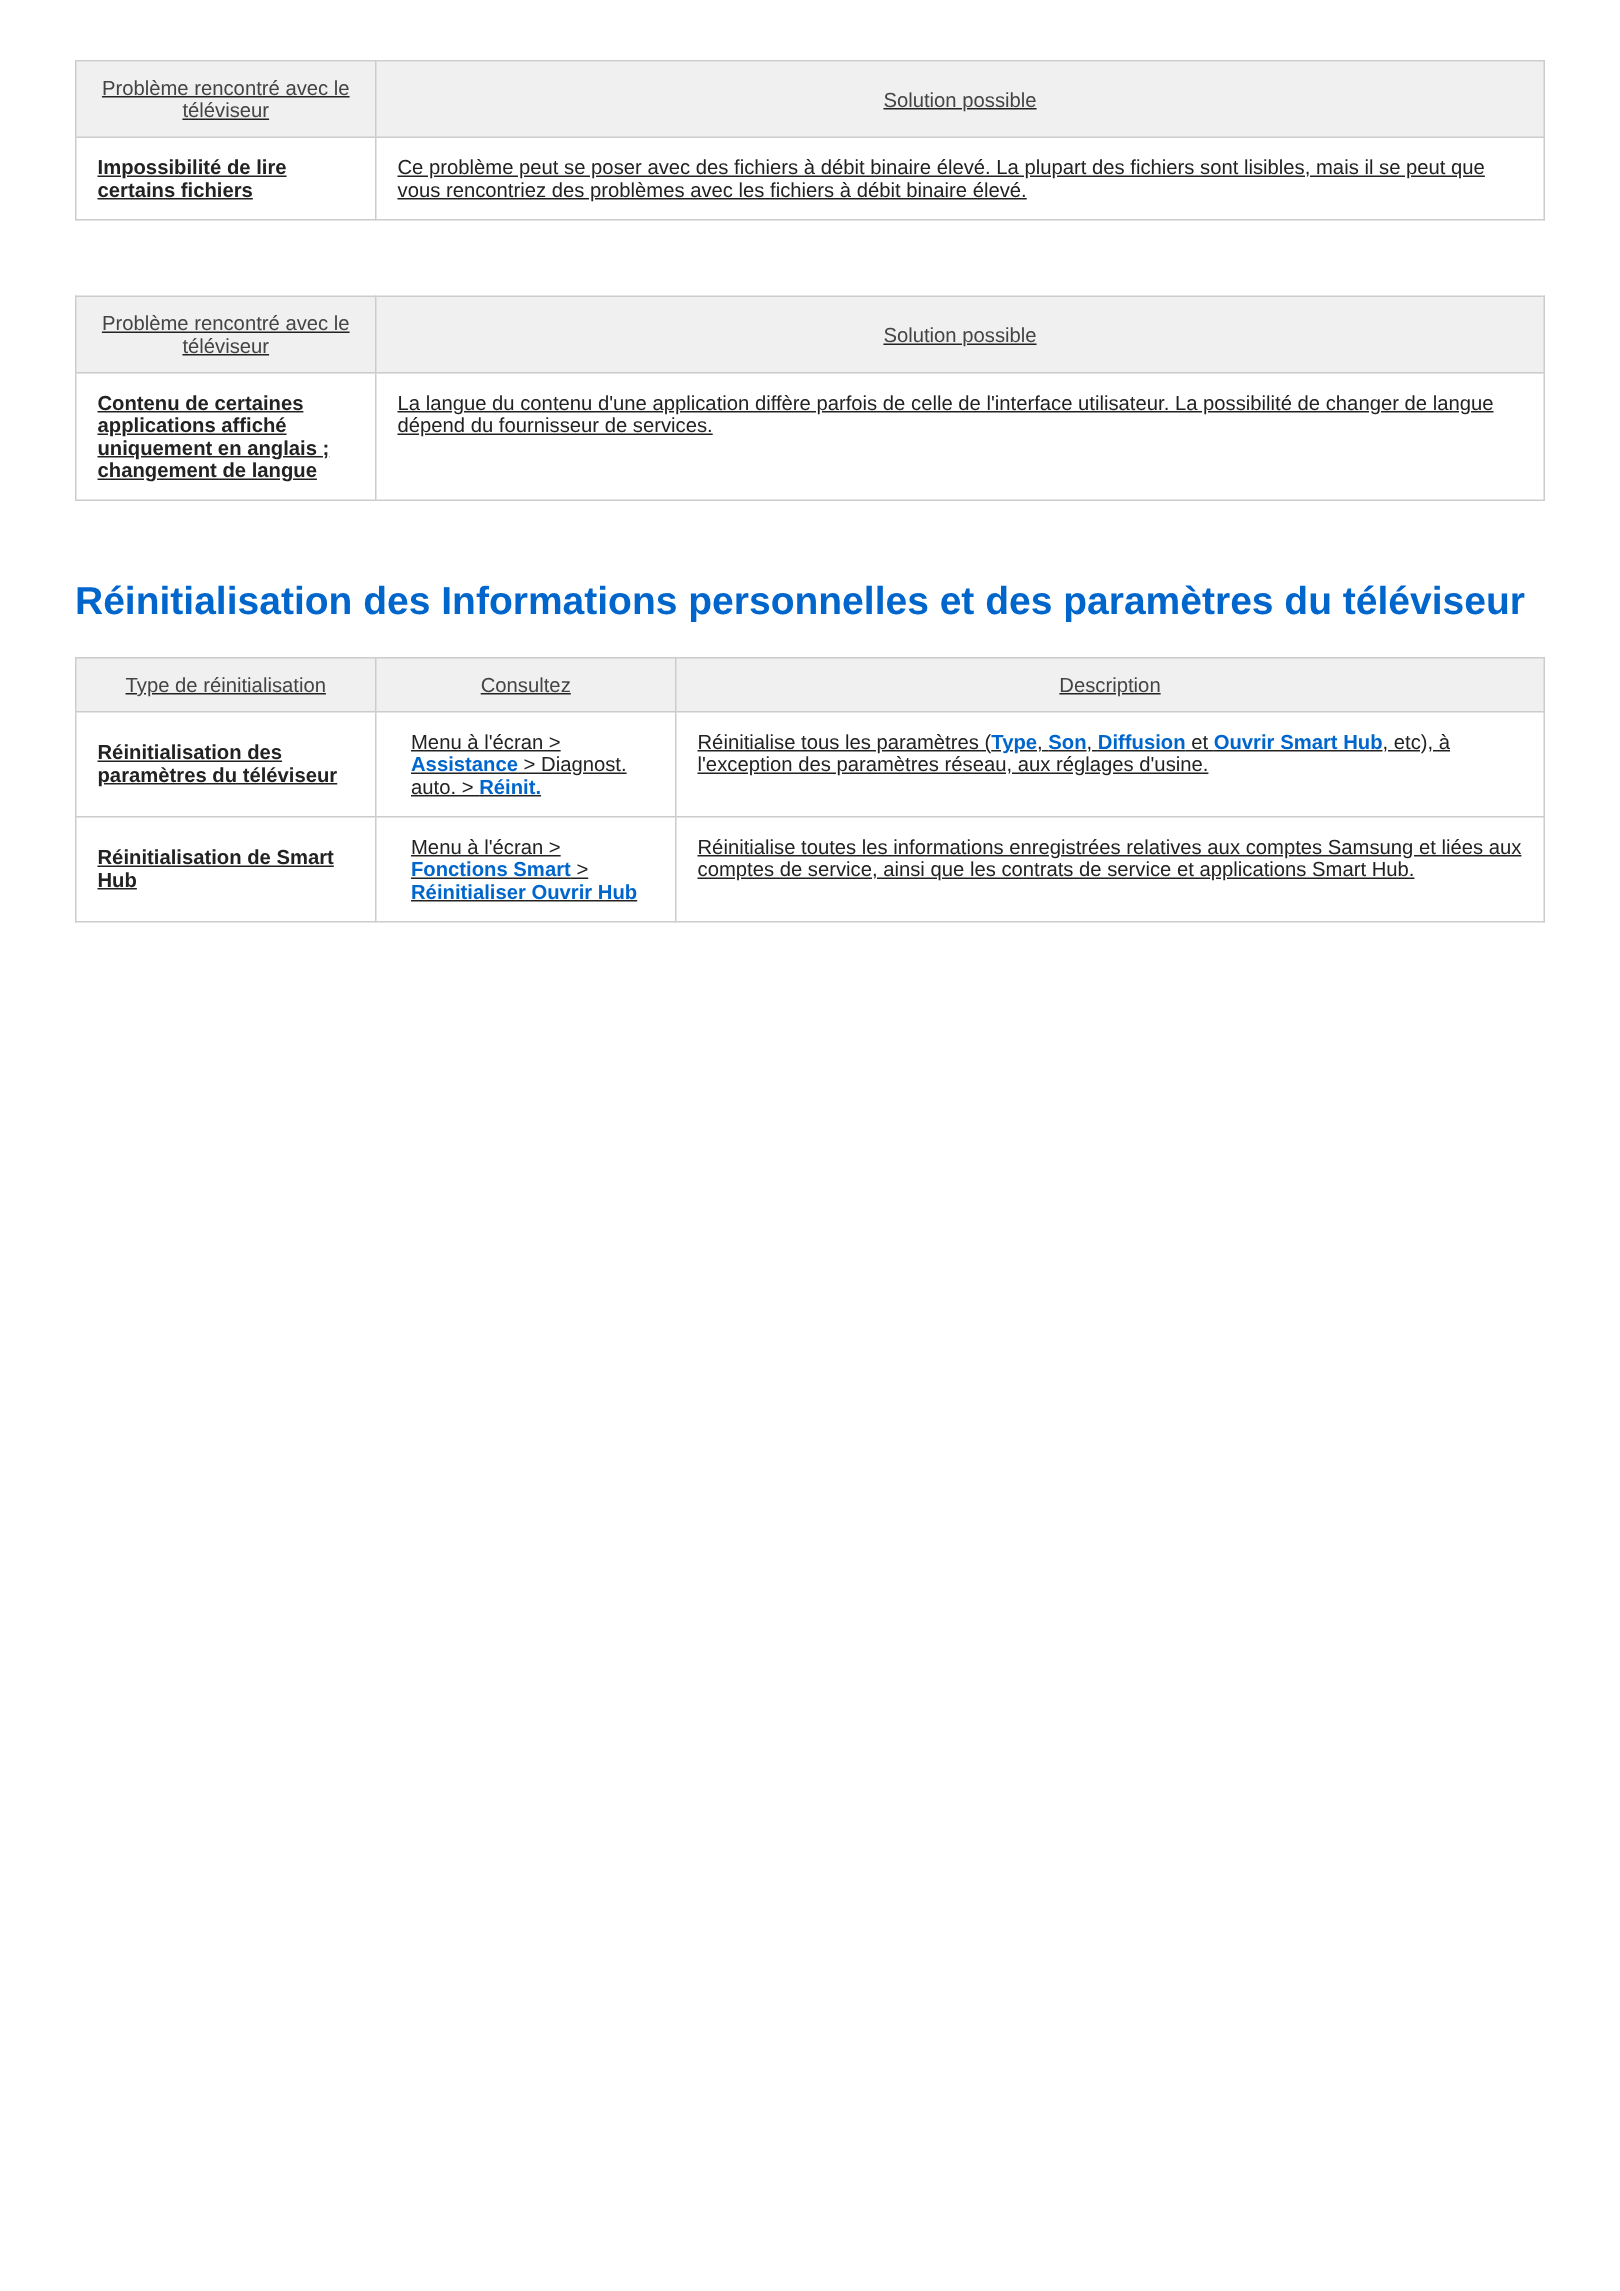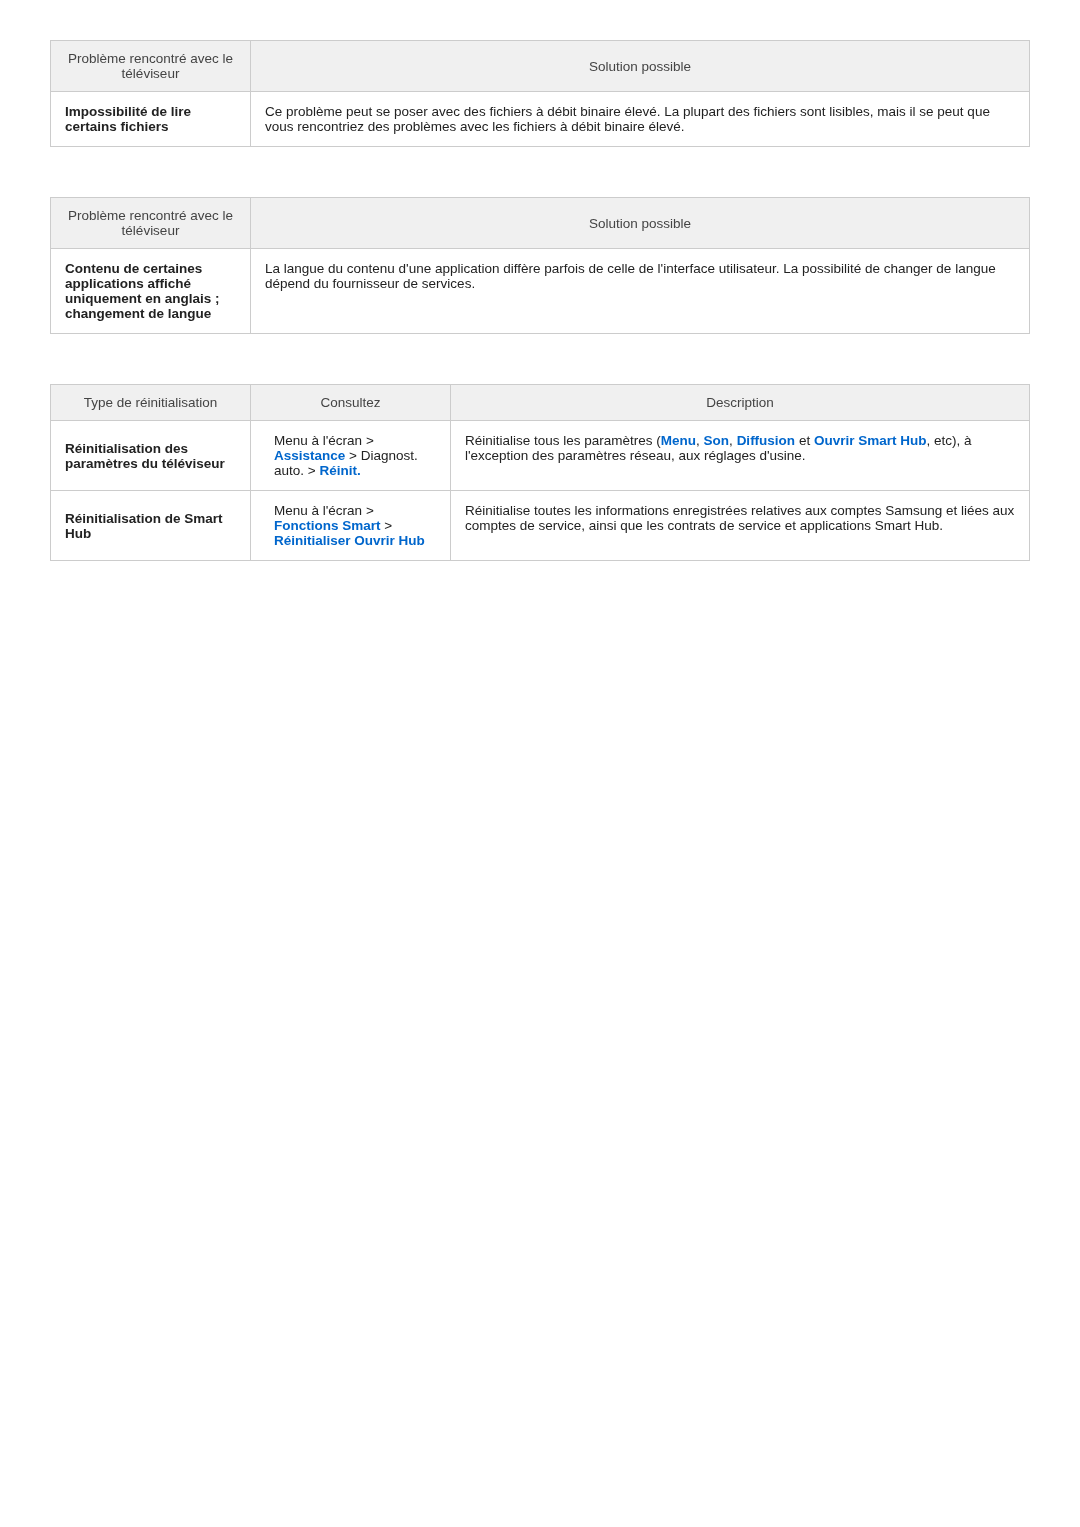--- a/index.html
+++ b/index.html
@@ -26,20 +26,21 @@
 
     .section {
       margin-bottom: 50px;
     }
 
     table {
       width: 100%;
       border-collapse: collapse;
       margin-bottom: 10px;
       font-size: 13.5px;
+      text-decoration: underline;
     }
 
     table thead tr {
       background: #f0f0f0;
     }
 
     table thead th {
       padding: 10px 14px;
       font-weight: normal;
       color: #444;
@@ -123,37 +124,38 @@
     <tbody>
       <tr>
         <td class="problem-col">Contenu de certaines applications affiché uniquement en anglais ; changement de langue</td>
         <td>La langue du contenu d'une application diffère parfois de celle de l'interface utilisateur. La possibilité de changer de langue dépend du fournisseur de services.</td>
       </tr>
     </tbody>
   </table>
 </div>
 
 <div class="section">
+  <div class="section-title-large">Réinitialisation des Informations personnelles et des paramètres du téléviseur</div>
 
   <table>
     <thead>
       <tr>
         <th class="left-col">Type de réinitialisation</th>
         <th class="nav-col">Consultez</th>
         <th>Description</th>
       </tr>
     </thead>
     <tbody>
       <tr>
         <td class="problem-col">Réinitialisation des paramètres du téléviseur</td>
         <td class="nav-col">
           <span>Menu à l'écran &gt; </span><span class="blue-link">Assistance</span><span> &gt; Diagnost. auto. &gt; </span><span class="blue-link">Réinit.</span>
         </td>
         <td>
-          <span>Réinitialise tous les paramètres (</span><span class="blue-link">Menu</span><span>, </span><span class="blue-link">Son</span><span>, </span><span class="blue-link">Diffusion</span><span> et </span><span class="blue-link">Ouvrir Smart Hub</span><span>, etc), à l'exception des paramètres réseau, aux réglages d'usine.</span>
+          <span>Réinitialise tous les paramètres (</span><span class="blue-link">Type</span><span>, </span><span class="blue-link">Son</span><span>, </span><span class="blue-link">Diffusion</span><span> et </span><span class="blue-link">Ouvrir Smart Hub</span><span>, etc), à l'exception des paramètres réseau, aux réglages d'usine.</span>
         </td>
       </tr>
       <tr>
         <td class="problem-col">Réinitialisation de Smart Hub</td>
         <td class="nav-col">
           <span>Menu à l'écran &gt; </span><span class="blue-link">Fonctions Smart</span><span> &gt; </span><span class="blue-link">Réinitialiser Ouvrir Hub</span>
         </td>
         <td>Réinitialise toutes les informations enregistrées relatives aux comptes Samsung et liées aux comptes de service, ainsi que les contrats de service et applications Smart Hub.</td>
       </tr>
     </tbody>

